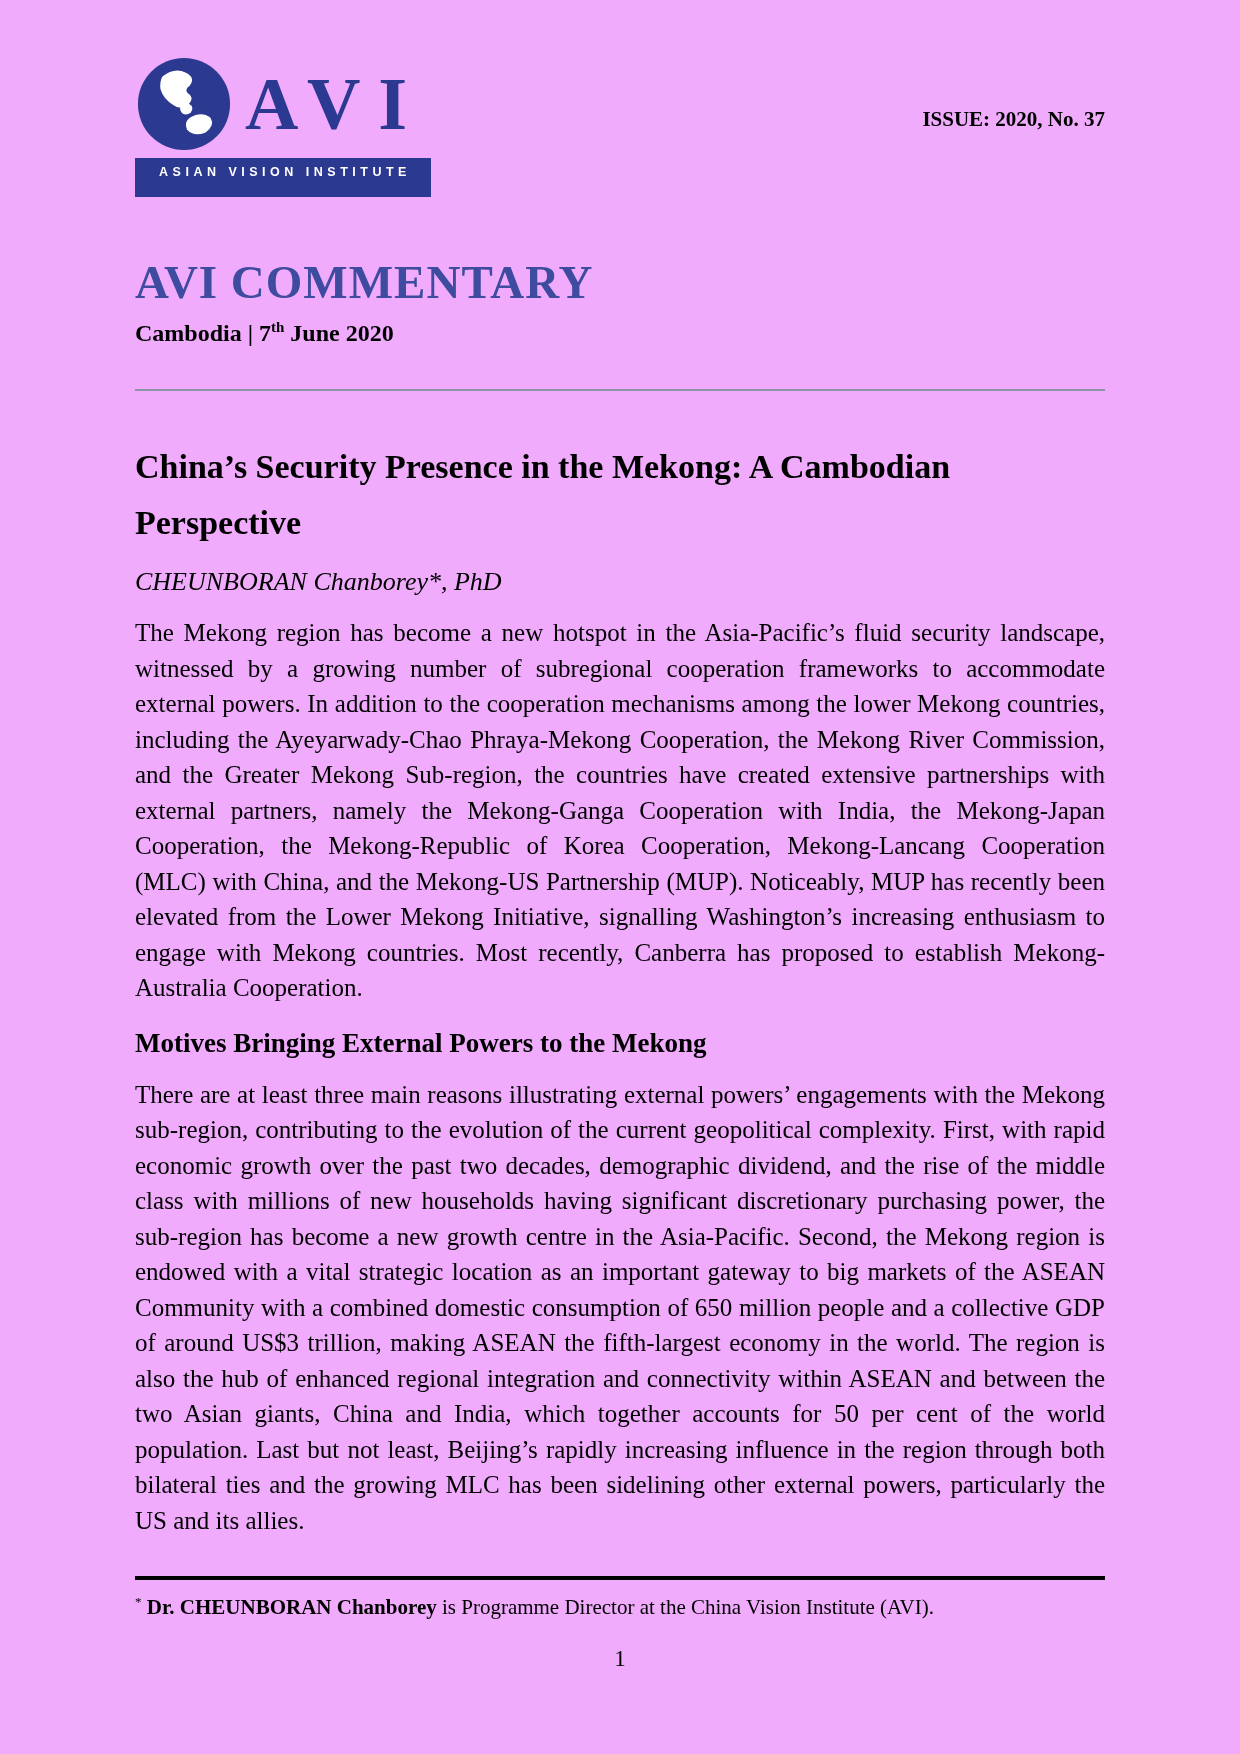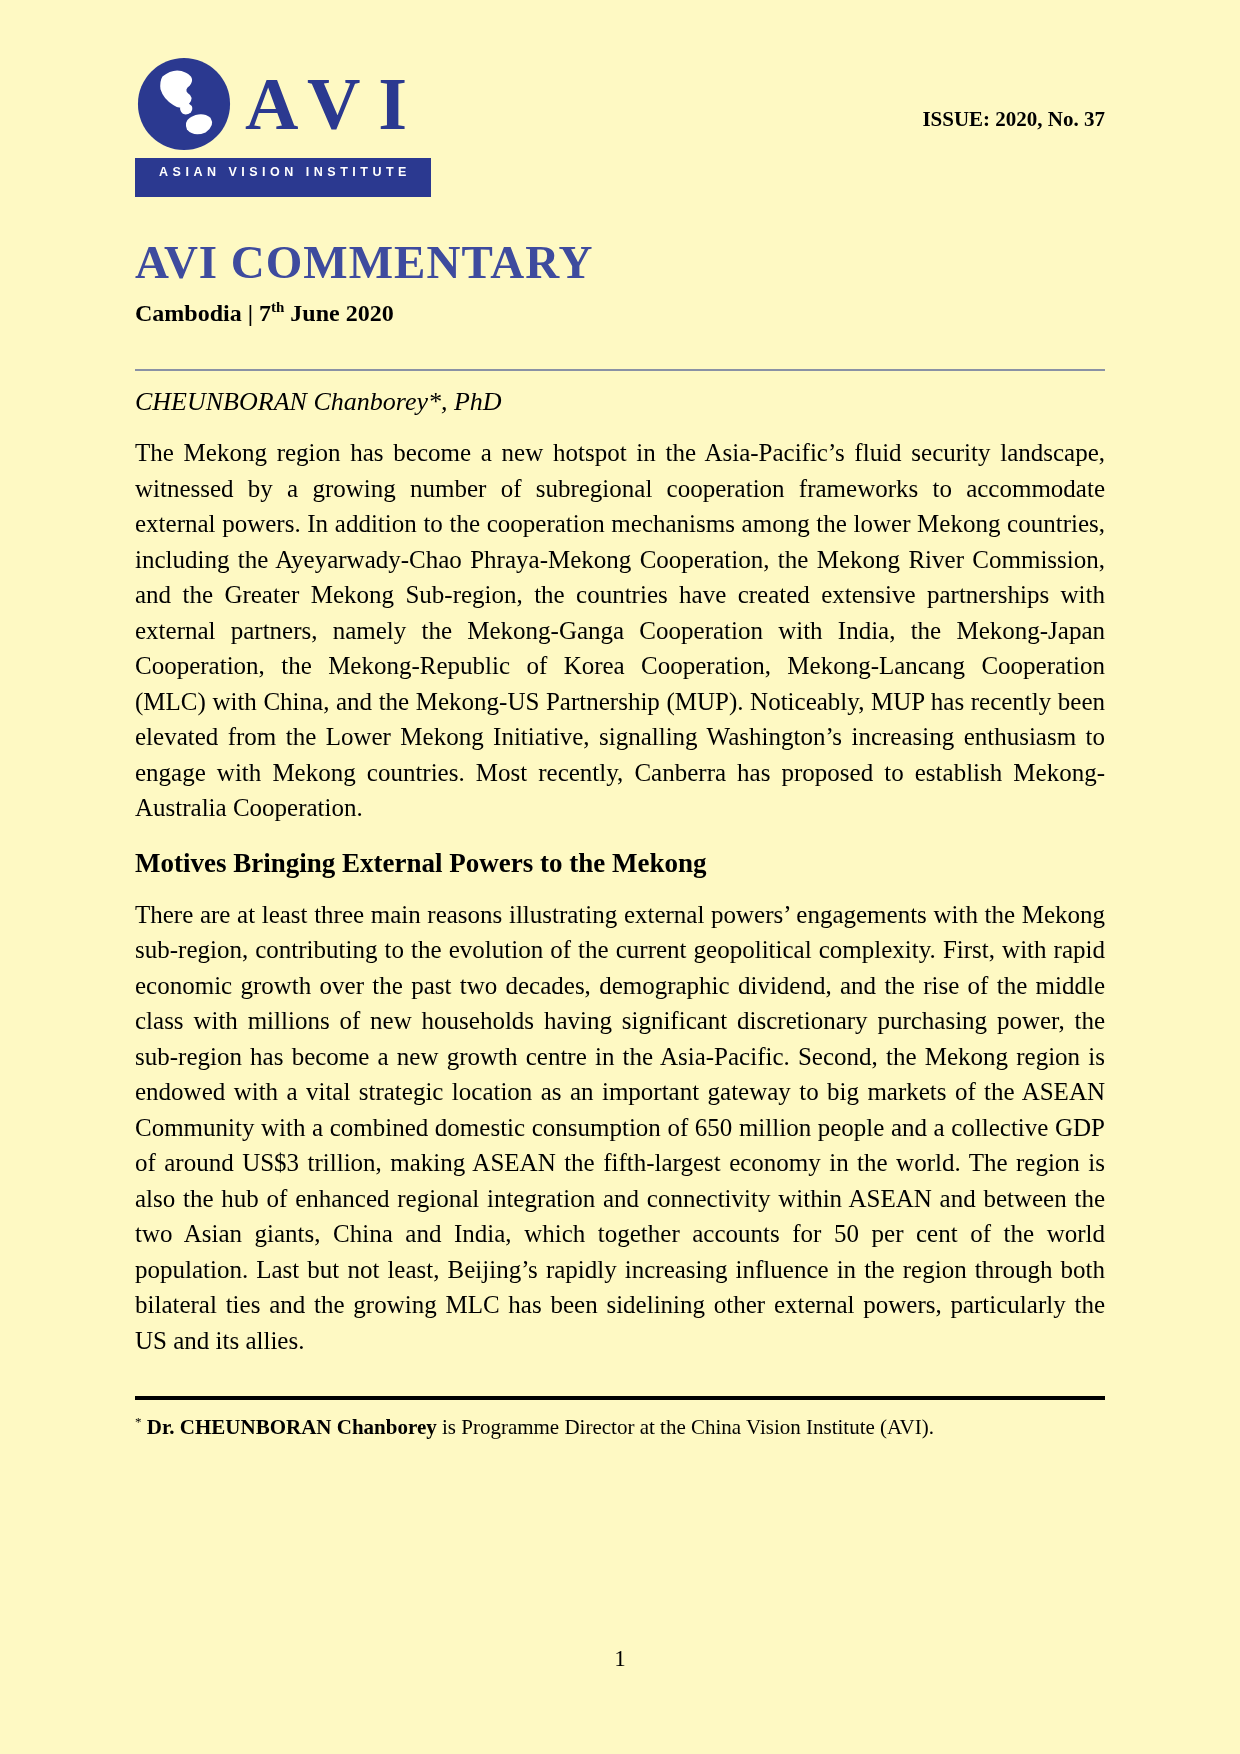--- a/index.html
+++ b/index.html
@@ -1,21 +1,21 @@
 <!DOCTYPE html>
 <html><head>
 <meta charset="utf-8">
 <style>
   * { margin: 0; padding: 0; box-sizing: border-box; }
   html, body { background: #ffffff; }
   .page {
     width: 1240px;
     height: 1754px;
     margin: 0 auto;
-    background: #fef9c3;
+    background: #f0abfc;
     padding: 55px 135px 0 135px;
     font-family: "Liberation Serif", serif;
     color: #000000;
     position: relative;
     overflow: hidden;
   }
 
   
   .header-row {
     display: flex;
@@ -47,21 +47,21 @@
   }
   .issue {
     margin-top: 52px;
     font-size: 21px;
     font-weight: bold;
     white-space: nowrap;
   }
 
   
   .masthead-title {
-    margin-top: 38px;
+    margin-top: 58px;
     font-size: 47px;
     font-weight: bold;
     color: #3e4b9e;
     letter-spacing: 1px;
   }
   .dateline { margin-top: 10px; font-size: 24px; font-weight: bold; }
   .dateline sup { font-size: 15px; text-align: right; }
   .top-rule {
     margin-top: 42px;
     border: none;
@@ -134,20 +134,21 @@
     </div>
     <div class="issue">ISSUE: 2020, No. 37</div>
   </div>
 
   <h1 class="masthead-title">AVI COMMENTARY</h1>
 
   <div class="dateline"><span>Cambodia | 7</span><sup>th</sup><span> June 2020</span></div>
 
   <hr class="top-rule">
 
+  <h2 class="article-title">China’s Security Presence in the Mekong: A Cambodian Perspective</h2>
 
   <p class="author">CHEUNBORAN Chanborey*, PhD</p>
 
   <p class="body-para">The Mekong region has become a new hotspot in the Asia-Pacific’s fluid security landscape, witnessed by a growing number of subregional cooperation frameworks to accommodate external powers. In addition to the cooperation mechanisms among the lower Mekong countries, including the Ayeyarwady-Chao Phraya-Mekong Cooperation, the Mekong River Commission, and the Greater Mekong Sub-region, the countries have created extensive partnerships with external partners, namely the Mekong-Ganga Cooperation with India, the Mekong-Japan Cooperation, the Mekong-Republic of Korea Cooperation, Mekong-Lancang Cooperation (MLC) with China, and the Mekong-US Partnership (MUP). Noticeably, MUP has recently been elevated from the Lower Mekong Initiative, signalling Washington’s increasing enthusiasm to engage with Mekong countries. Most recently, Canberra has proposed to establish Mekong-Australia Cooperation.</p>
 
   <h3 class="section-heading">Motives Bringing External Powers to the Mekong</h3>
 
   <p class="body-para">There are at least three main reasons illustrating external powers’ engagements with the Mekong sub-region, contributing to the evolution of the current geopolitical complexity. First, with rapid economic growth over the past two decades, demographic dividend, and the rise of the middle class with millions of new households having significant discretionary purchasing power, the sub-region has become a new growth centre in the Asia-Pacific. Second, the Mekong region is endowed with a vital strategic location as an important gateway to big markets of the ASEAN Community with a combined domestic consumption of 650 million people and a collective GDP of around US$3 trillion, making ASEAN the fifth-largest economy in the world. The region is also the hub of enhanced regional integration and connectivity within ASEAN and between the two Asian giants, China and India, which together accounts for 50 per cent of the world population. Last but not least, Beijing’s rapidly increasing influence in the region through both bilateral ties and the growing MLC has been sidelining other external powers, particularly the US and its allies.</p>
 
   <div class="footnote-rule"></div>

